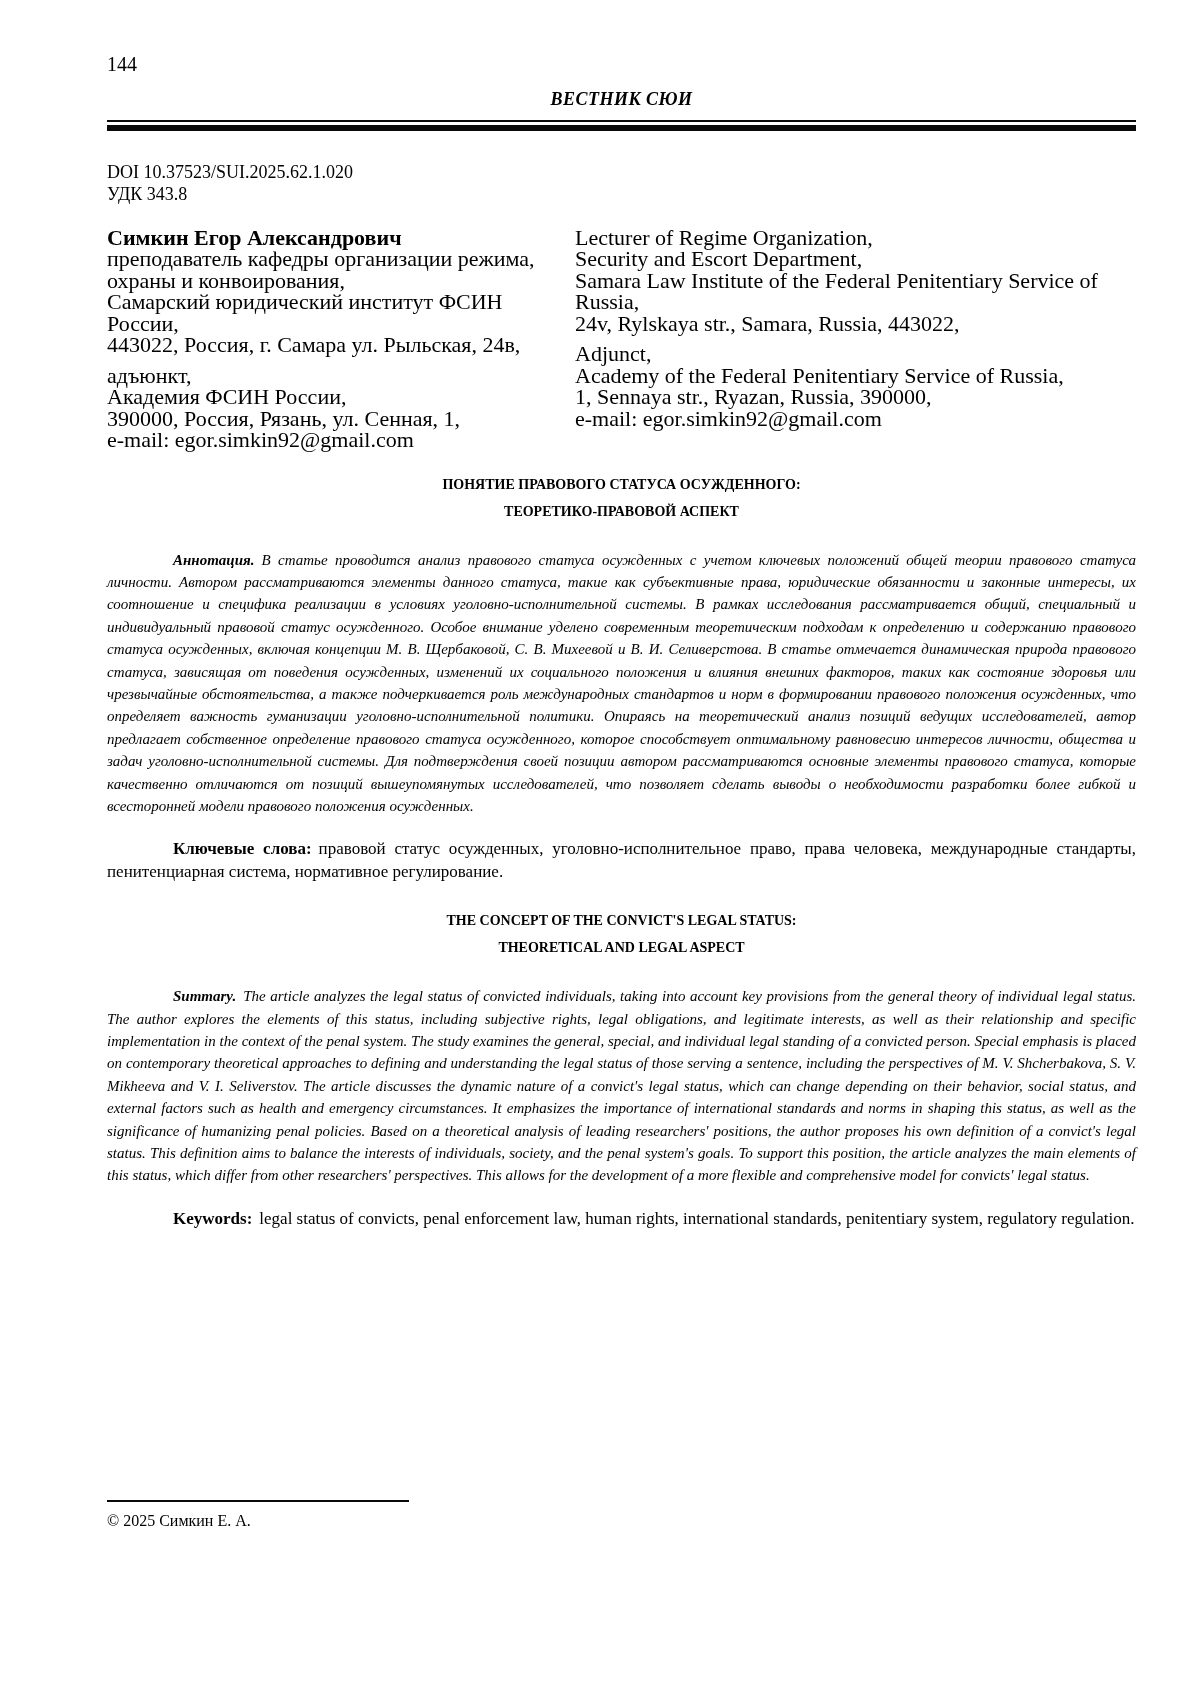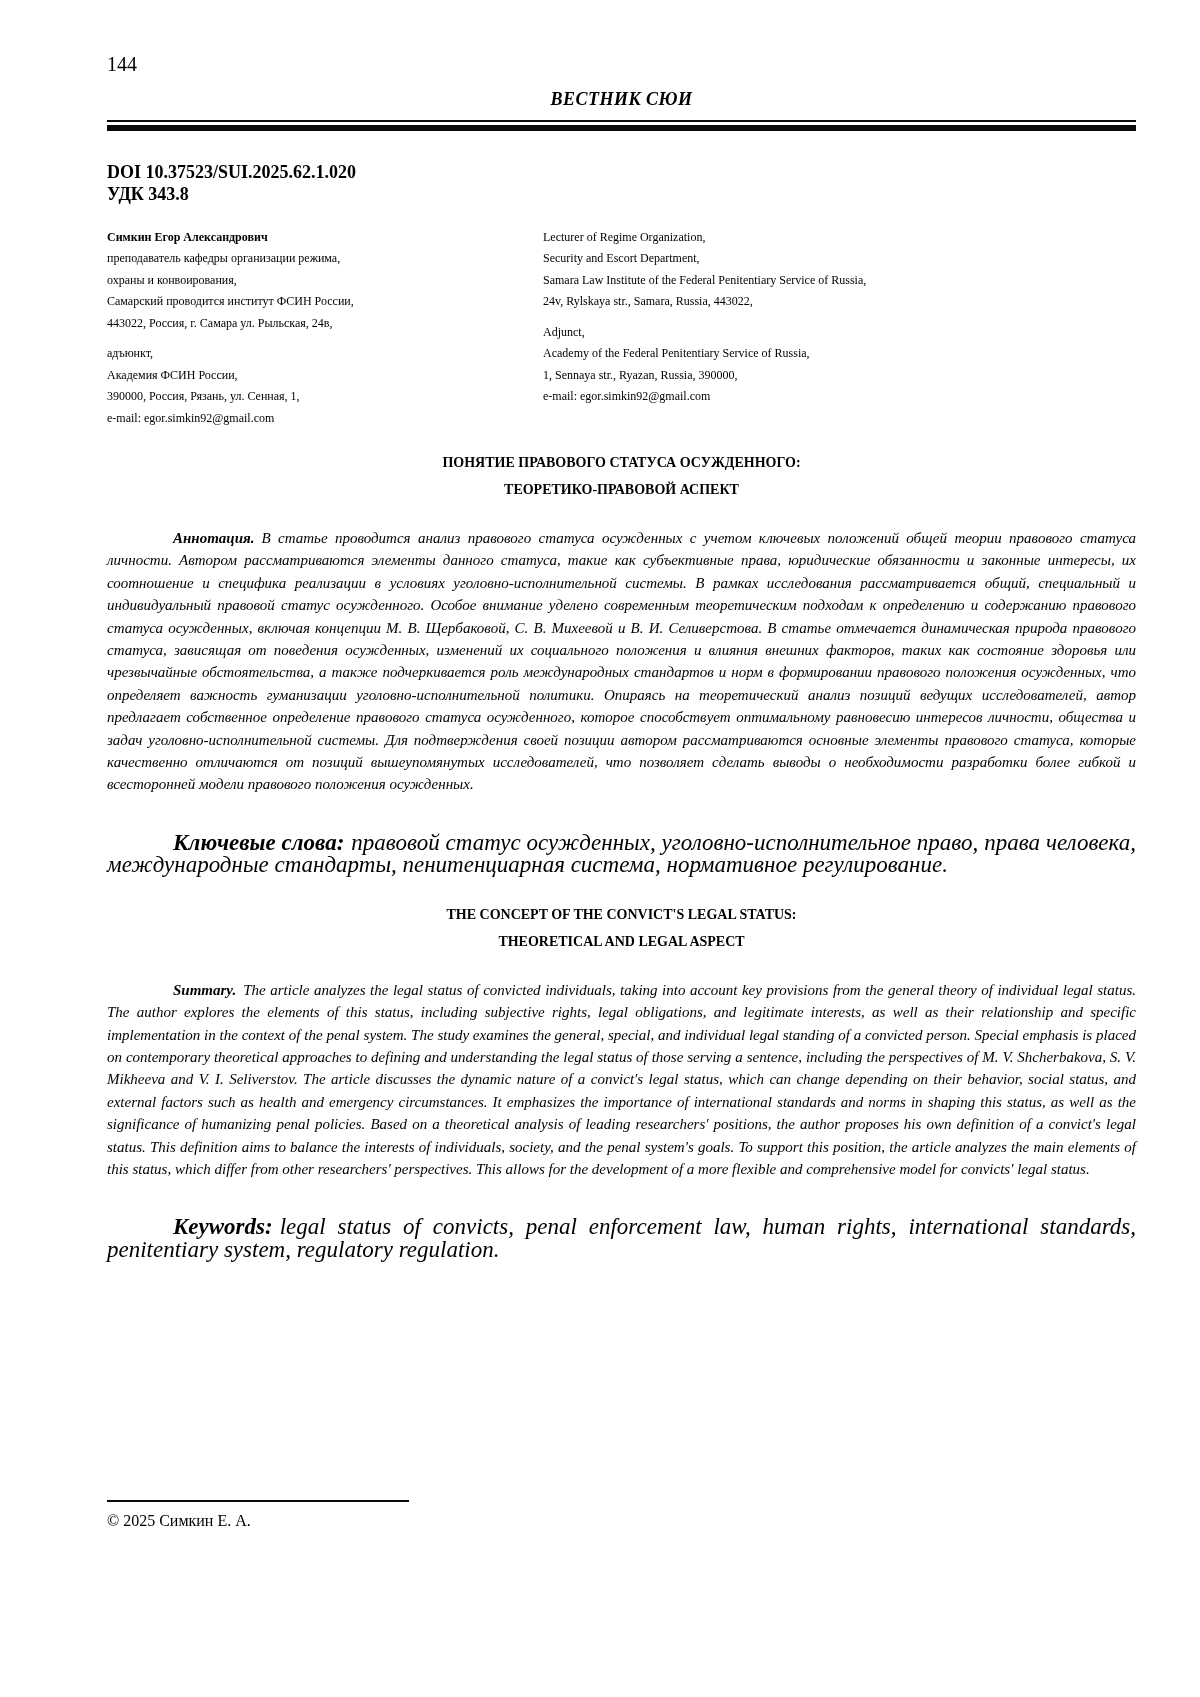--- a/index.html
+++ b/index.html
@@ -24,23 +24,23 @@
     font-size: 18px;
     font-weight: bold;
     font-style: italic;
     letter-spacing: 0.5px;
     line-height: 22px;
   }
   .header-rule { margin-top: 10px; }
   .header-rule .thin { height: 0; border-top: 2.5px solid #0a0a0a; }
   .header-rule .thick { height: 6px; background: #0a0a0a; margin-top: 2.5px; }
 
-  .meta-block { margin-top: 30px; font-size: 18px; line-height: 22px; font-weight: bold; }
+  .meta-block { margin-top: 30px; font-size: 18px; line-height: 22px; }
 
-  .authors { margin-top: 22px; display: flex; font-size: 12px; line-height: 21.5px; }
+  .authors { margin-top: 22px; display: flex; font-size: 22px; line-height: 21.5px; gap: 32px; }
   .authors .col-ru { width: 436px; flex: none; }
   .authors .col-en { flex: 1; }
   .author-name { font-weight: bold; }
   .author-group2 { margin-top: 9px; }
 
   .article-title {
     margin-top: 20px;
     text-align: center;
     font-size: 14px;
     font-weight: bold;
@@ -50,24 +50,23 @@
 
   .abstract {
     margin-top: 24px;
     font-size: 15px;
     line-height: 22.4px;
     font-style: italic;
     text-align: justify;
     text-indent: 66px;
   }
   .keywords {
-    margin-top: 36px;
-    font-size: 23px;
+    margin-top: 21px;
+    font-size: 17px;
     line-height: 22.4px;
-    font-style: italic;
     text-align: justify;
     text-indent: 66px;
   }
   .lead { font-weight: bold; margin-right: 7px; }
 
   .footer { position: absolute; left: 107px; top: 1500px; }
   .footnote-rule { width: 302px; border-top: 2px solid #0a0a0a; }
   .copyright { margin-top: 9px; font-size: 16px; line-height: 20px; }
 </style>
 </head>
@@ -88,21 +87,21 @@
     <div class="meta-block">
       <div>DOI 10.37523/SUI.2025.62.1.020</div>
       <div>УДК 343.8</div>
     </div>
 
     <div class="authors">
       <div class="col-ru">
         <div class="author-name">Симкин Егор Александрович</div>
         <div>преподаватель кафедры организации режима,</div>
         <div>охраны и конвоирования,</div>
-        <div>Самарский проводится институт ФСИН России,</div>
+        <div>Самарский юридический институт ФСИН России,</div>
         <div>443022, Россия, г. Самара ул. Рыльская, 24в,</div>
         <div class="author-group2">адъюнкт,</div>
         <div>Академия ФСИН России,</div>
         <div>390000, Россия, Рязань, ул. Сенная, 1,</div>
         <div>e-mail:  egor.simkin92@gmail.com</div>
       </div>
       <div class="col-en">
         <div>Lecturer of Regime Organization,</div>
         <div>Security and Escort Department,</div>
         <div>Samara Law Institute of the Federal Penitentiary Service of Russia,</div>

